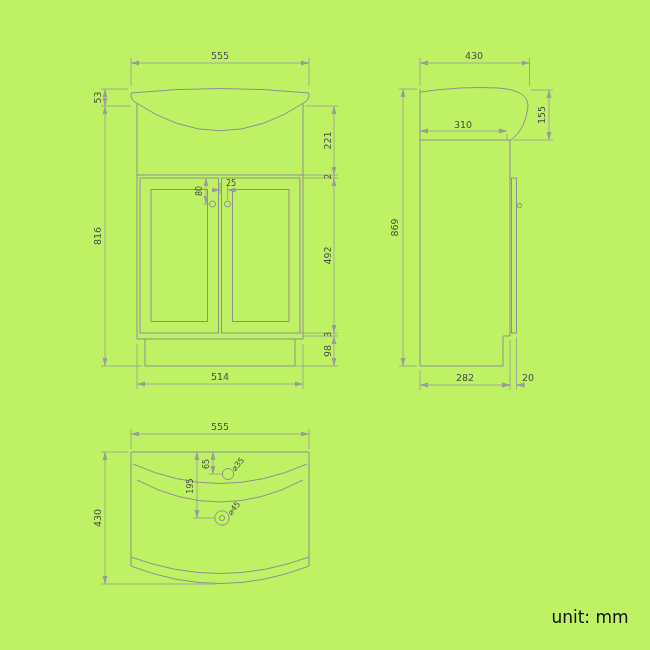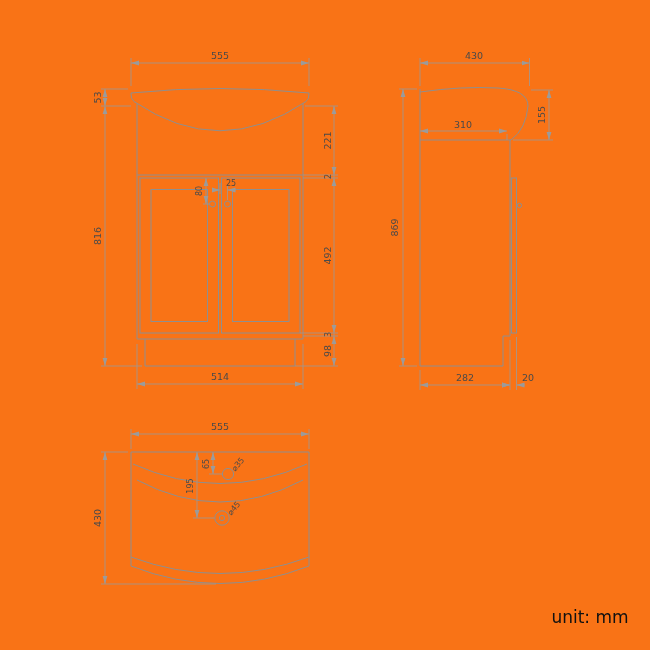--- a/index.html
+++ b/index.html
@@ -1,16 +1,16 @@
 <!DOCTYPE html>
 <html><head>
 <meta charset="utf-8">
 <style>
   html,body{margin:0;padding:0;background:#ffffff;}
-  .canvas{position:relative;width:650px;height:650px;background:#f97316;overflow:hidden;
+  .canvas{position:relative;width:650px;height:650px;background:#bef264;overflow:hidden;
           font-family:"DejaVu Sans",sans-serif;}
   svg{display:block;}
   .geo path,.geo line,.geo rect,.geo circle{fill:none;stroke:#8f8f8f;stroke-width:1;}
   .dim line,.dim path{fill:none;stroke:#9b9b9b;stroke-width:0.8;}
   .dim text{fill:#4a4a4a;font-size:9.5px;text-anchor:middle;font-family:"DejaVu Sans",sans-serif;}
   .dim text.small{font-size:8px;}
   .unit-label{fill:#111111;font-size:17px;text-anchor:middle;font-family:"DejaVu Sans",sans-serif;}
   #arr path{fill:#9b9b9b;stroke:none;}
 </style>
 </head>

